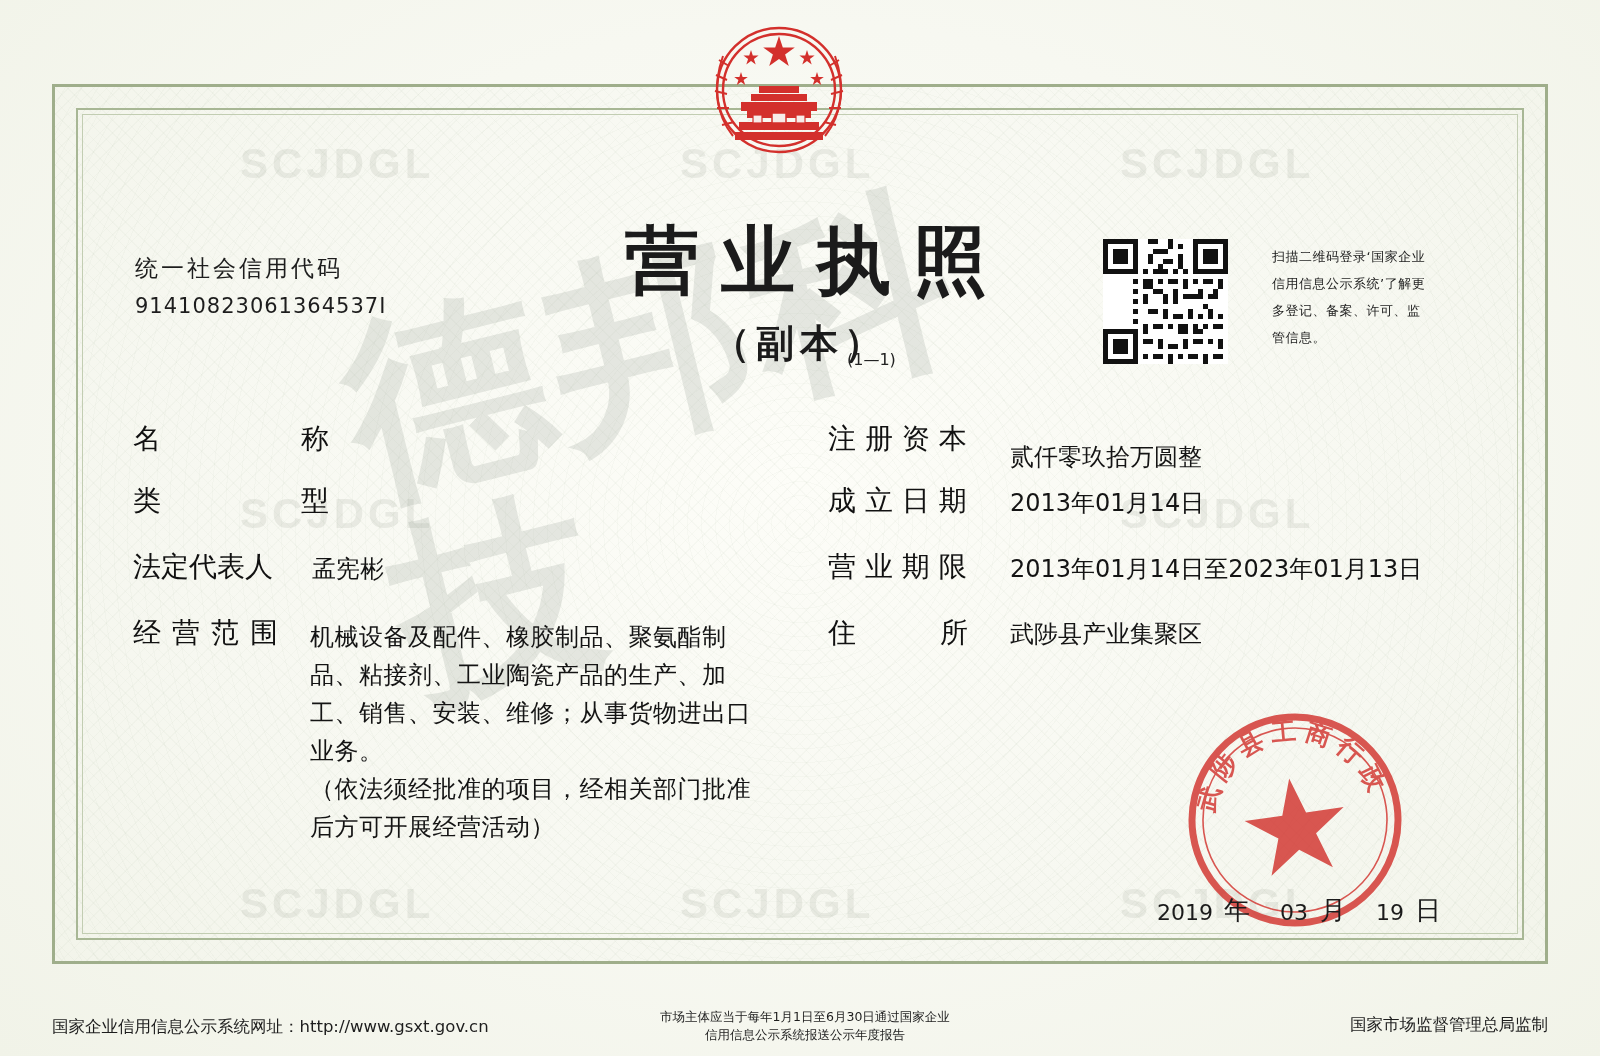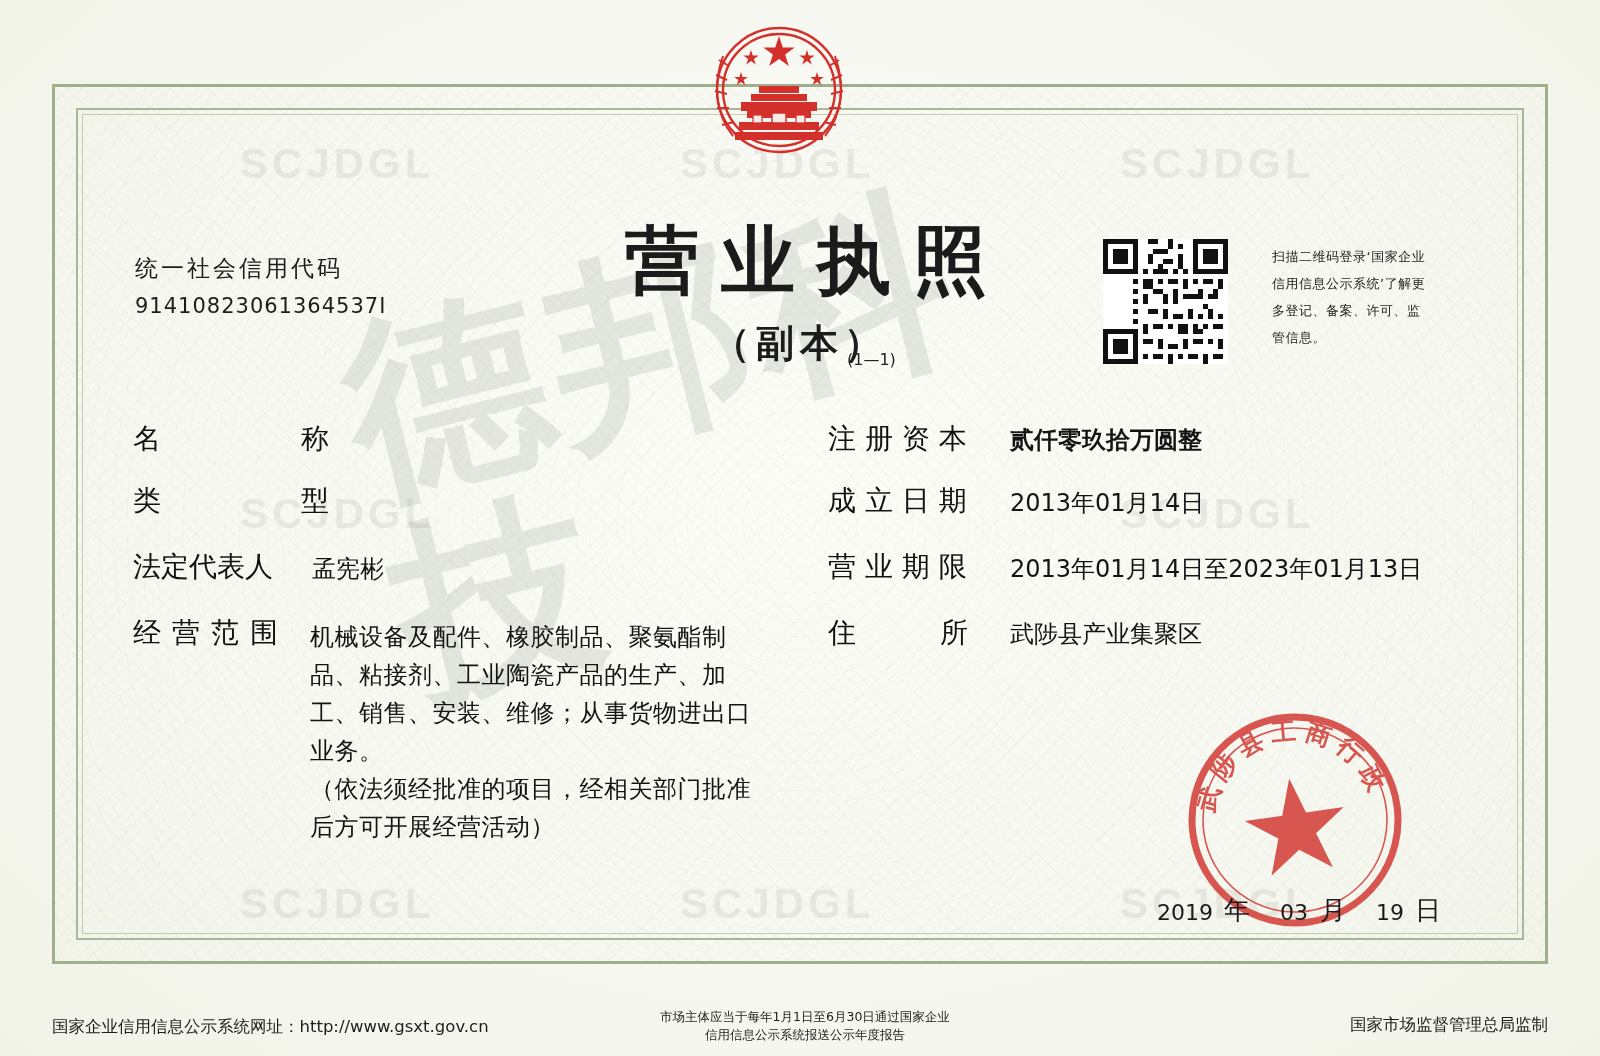--- a/index.html
+++ b/index.html
@@ -194,21 +194,21 @@
     font-size: 24px;
     line-height: 38px;
     color: #141414;
     letter-spacing: 0.5px;
     font-family: "DejaVu Sans", "Liberation Sans", sans-serif;
     white-space: pre-line;
   }
 
   
   #lbl-capital  { left: 828px; top: 420px; }
-  #val-capital  { left: 1010px; top: 424px; font-weight: bold; }
+  #val-capital  { left: 1010px; top: 441px; }
   #lbl-estab    { left: 828px; top: 482px; }
   #val-estab    { left: 1010px; top: 487px; }
   #lbl-term     { left: 828px; top: 548px; }
   #val-term     { left: 1010px; top: 553px; }
   #lbl-address  { left: 828px; top: 614px; }
   #val-address  { left: 1010px; top: 618px; }
 
   
   #lbl-authority {
     position: absolute;

